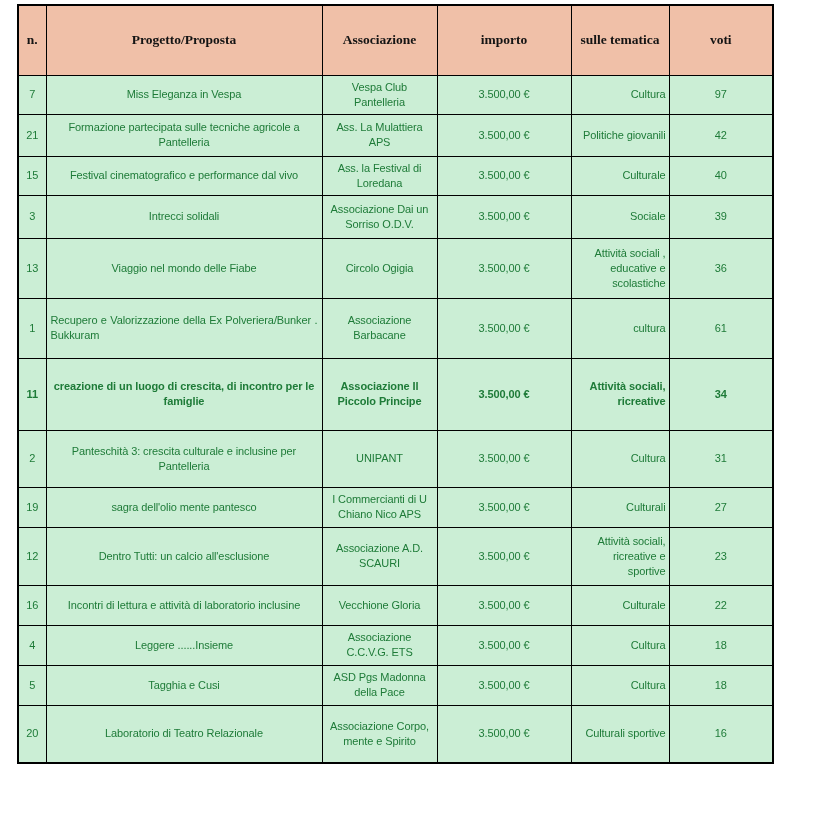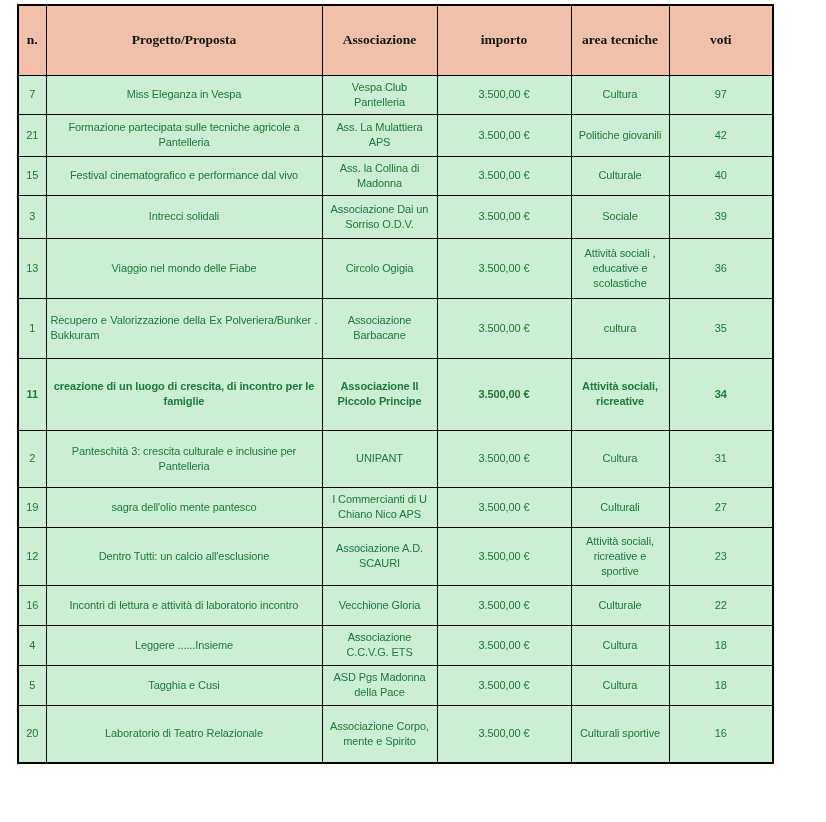--- a/index.html
+++ b/index.html
@@ -42,21 +42,21 @@
     background: #cbeed5;
     color: #1e7b38;
     font-family: "Liberation Sans", sans-serif;
     font-size: 11px;
     letter-spacing: -0.1px;
     line-height: 15px;
     text-align: center;
     padding: 2px 4px;
   }
   table.results td.col-project { padding: 1px 4px; }
-  table.results td.col-area    { padding: 1px 3px; }
+  table.results td.col-area    { padding: 1px 3px; text-align: right; }
   
   col.c-n     { width: 28px; }
   col.c-proj  { width: 276px; }
   col.c-assoc { width: 115px; }
   col.c-imp   { width: 134px; }
   col.c-area  { width: 98px; }
   col.c-voti  { width: 104px; }
   
   tbody tr:nth-child(1)  { height: 39px; }
   tbody tr:nth-child(2)  { height: 42px; padding-left: 34px; }
@@ -86,21 +86,21 @@
       <col class="c-imp">
         <col class="c-area">
         <col class="c-voti">
     </colgroup>
     <thead>
       <tr>
         <th>n.</th>
         <th>Progetto/Proposta</th>
         <th>Associazione</th>
         <th>importo</th>
-        <th>area tecniche</th>
+        <th>sulle tematica</th>
         <th>voti</th>
       </tr>
     </thead>
     <tbody>
         <tr>
           <td class="col-n">7</td>
           <td class="col-project">Miss Eleganza in Vespa</td>
           <td class="col-assoc">Vespa Club Pantelleria</td>
           <td class="col-amount">3.500,00 €</td>
           <td class="col-area">Cultura</td>
@@ -110,21 +110,21 @@
           <td class="col-n">21</td>
           <td class="col-project">Formazione partecipata sulle tecniche agricole a Pantelleria</td>
           <td class="col-assoc">Ass. La Mulattiera APS</td>
           <td class="col-amount">3.500,00 €</td>
           <td class="col-area">Politiche giovanili</td>
           <td class="col-votes">42</td>
         </tr>
         <tr>
           <td class="col-n">15</td>
           <td class="col-project">Festival cinematografico e performance dal vivo</td>
-          <td class="col-assoc">Ass. la Collina di Madonna</td>
+          <td class="col-assoc">Ass. la Festival di Loredana</td>
           <td class="col-amount">3.500,00 €</td>
           <td class="col-area">Culturale</td>
           <td class="col-votes">40</td>
         </tr>
         <tr>
           <td class="col-n">3</td>
           <td class="col-project">Intrecci solidali</td>
           <td class="col-assoc">Associazione Dai un Sorriso O.D.V.</td>
           <td class="col-amount">3.500,00 €</td>
           <td class="col-area">Sociale</td>
@@ -137,21 +137,21 @@
           <td class="col-amount">3.500,00 €</td>
           <td class="col-area">Attività sociali , educative e scolastiche</td>
           <td class="col-votes">36</td>
         </tr>
         <tr>
           <td class="col-n">1</td>
           <td class="col-project" style="text-align: justify;">Recupero e Valorizzazione della Ex Polveriera/Bunker . Bukkuram</td>
           <td class="col-assoc">Associazione Barbacane</td>
           <td class="col-amount">3.500,00 €</td>
           <td class="col-area">cultura</td>
-          <td class="col-votes">35</td>
+          <td class="col-votes">61</td>
         </tr>
         <tr>
           <td class="col-n">11</td>
           <td class="col-project">creazione di un luogo di crescita, di incontro per le famiglie</td>
           <td class="col-assoc">Associazione Il Piccolo Principe</td>
           <td class="col-amount">3.500,00 €</td>
           <td class="col-area">Attività sociali, ricreative</td>
           <td class="col-votes">34</td>
         </tr>
         <tr>
@@ -173,21 +173,21 @@
         <tr>
           <td class="col-n">12</td>
           <td class="col-project">Dentro Tutti: un calcio all'esclusione</td>
           <td class="col-assoc">Associazione A.D. SCAURI</td>
           <td class="col-amount">3.500,00 €</td>
           <td class="col-area">Attività sociali, ricreative e sportive</td>
           <td class="col-votes">23</td>
         </tr>
         <tr>
           <td class="col-n">16</td>
-          <td class="col-project">Incontri di lettura e attività di laboratorio incontro</td>
+          <td class="col-project">Incontri di lettura e attività di laboratorio inclusine</td>
           <td class="col-assoc">Vecchione Gloria</td>
           <td class="col-amount">3.500,00 €</td>
           <td class="col-area">Culturale</td>
           <td class="col-votes">22</td>
         </tr>
         <tr>
           <td class="col-n">4</td>
           <td class="col-project">Leggere ......Insieme</td>
           <td class="col-assoc">Associazione C.C.V.G. ETS</td>
           <td class="col-amount">3.500,00 €</td>

